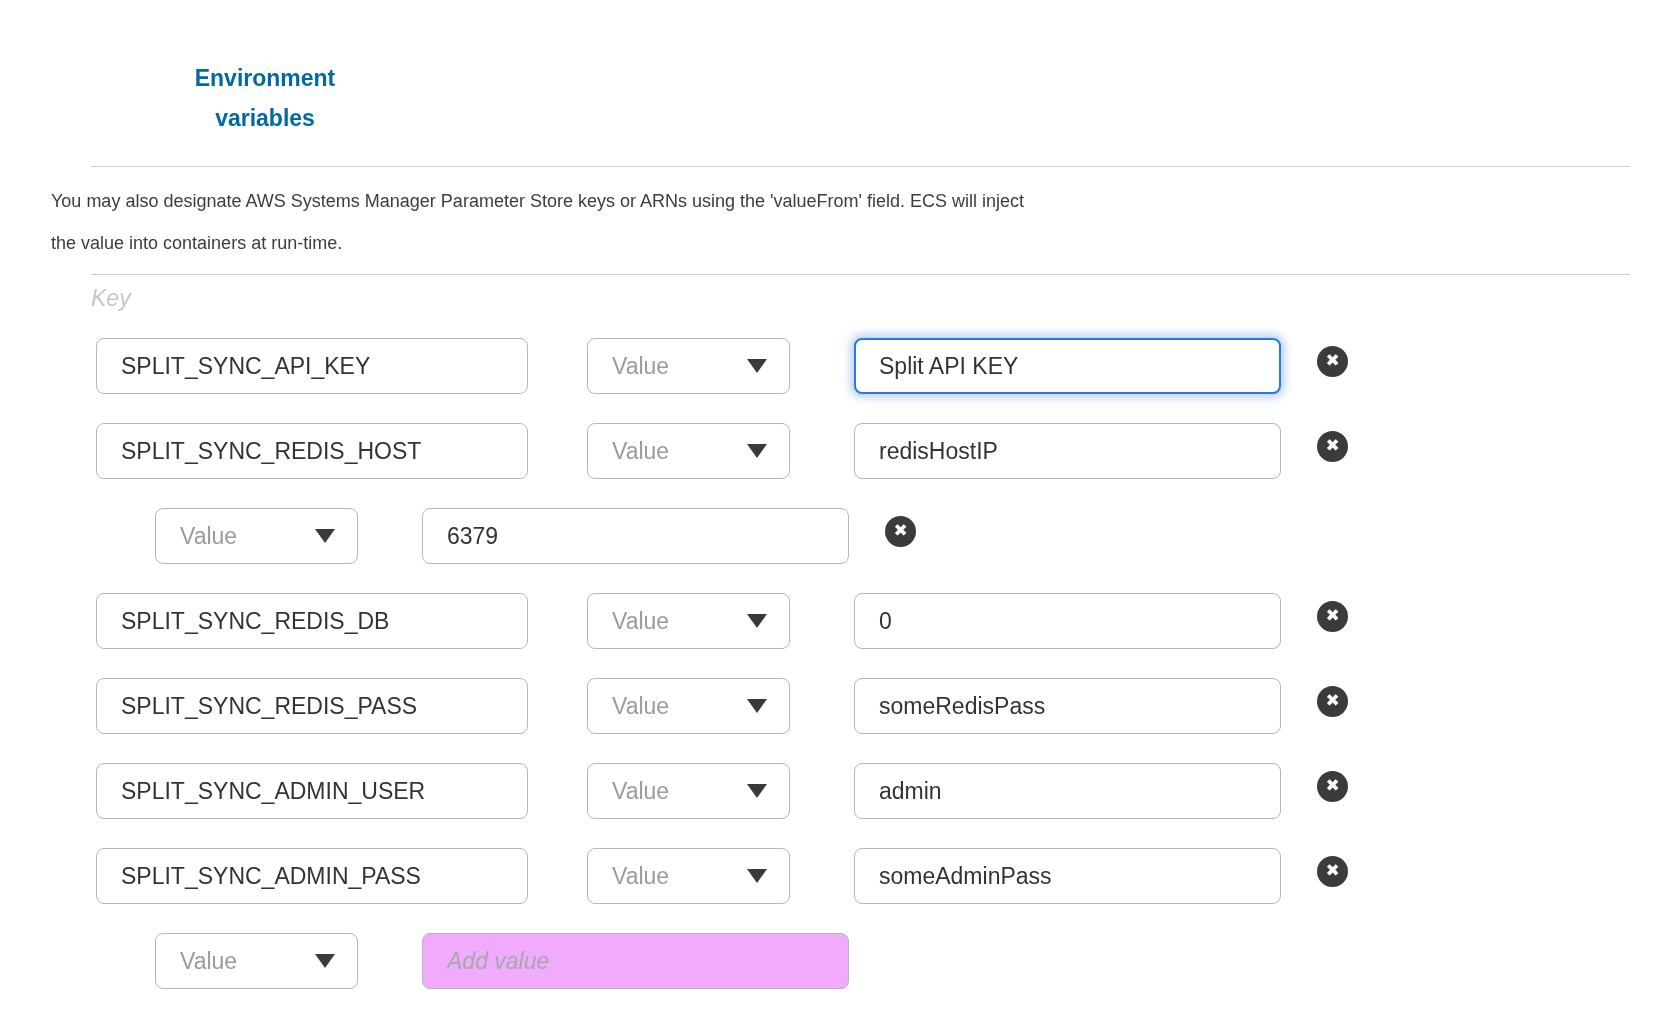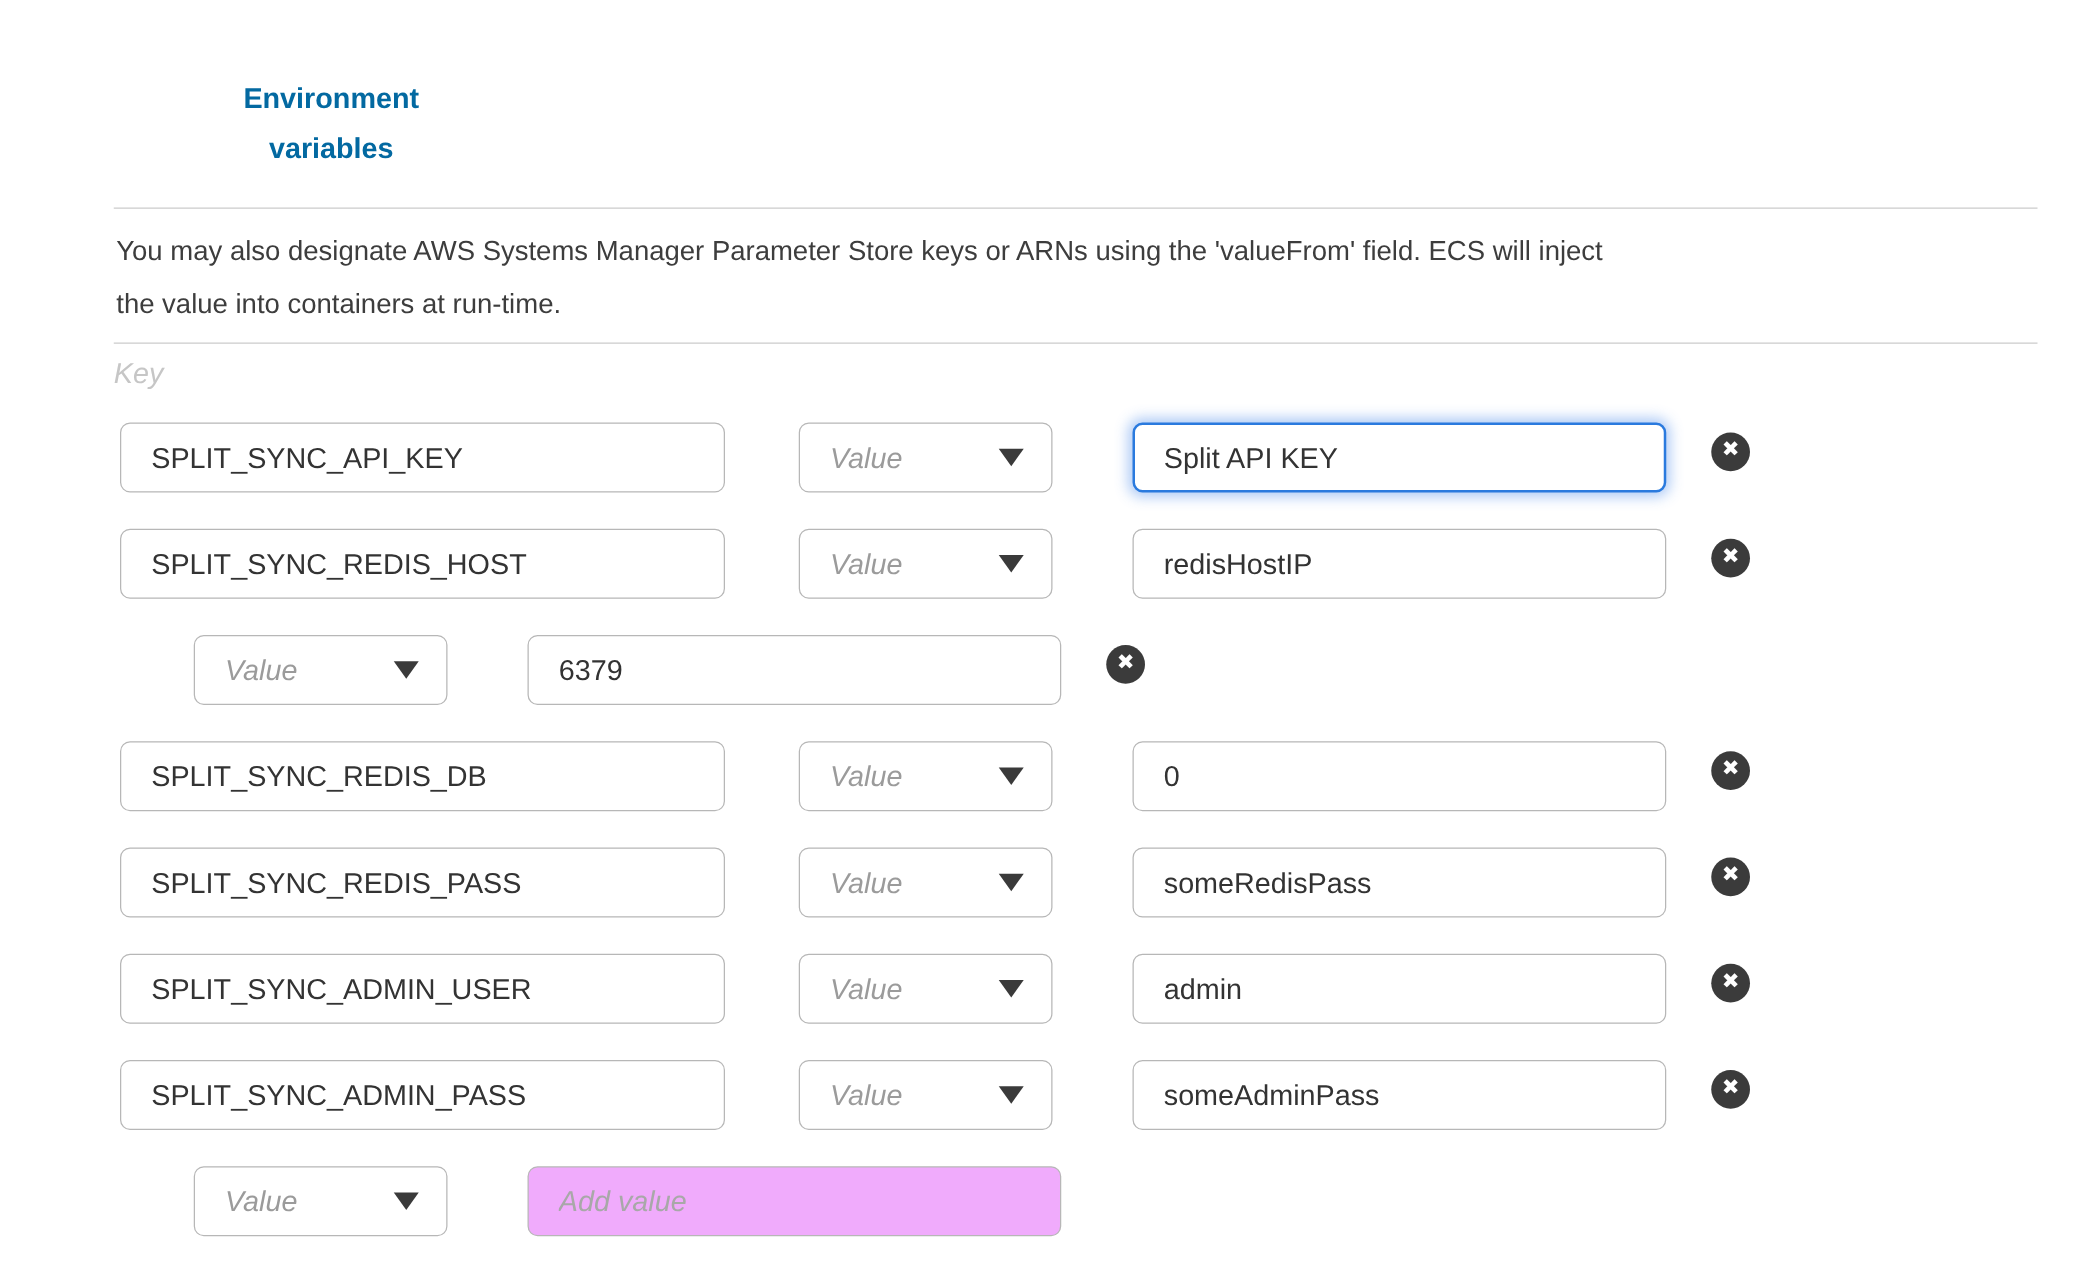--- a/index.html
+++ b/index.html
@@ -23,23 +23,23 @@
   .divider {
     border: none;
     height: 1px;
     background: #cccccc;
     margin-left: 91px;
     width: 1539px;
   }
   .divider-1 { margin-top: 28px; }
   .divider-2 { margin-top: 10px; }
   .section-description {
-    margin: 13px 0 0 93px;
+    margin: 13px 0 0 51px;
     width: 1440px;
-    font-size: 22px;
+    font-size: 18px;
     line-height: 42px;
     color: #3d3d3d;
     white-space: pre-line;
   }
   .key-column-header {
     margin: 10px 0 0 91px;
     font-size: 23px;
     font-style: italic;
     color: #c6c6c6;
     height: 30px;
@@ -55,21 +55,21 @@
     height: 56px;
     border: 1px solid #b7b7b7;
     border-radius: 8px;
     background: #fff;
     font-family: "Liberation Sans", sans-serif;
     font-size: 23px;
     color: #333;
     padding: 0 18px 0 24px;
     outline: none;
   }
-  .key-input { width: 484px; }
+  .key-input { width: 432px; }
   .value-input { width: 427px; margin-left: 64px; }
   .value-input.focused {
     border: 2px solid #2a7ade;
     box-shadow: 0 0 10px 3px rgba(78, 140, 235, 0.45);
     padding-left: 23px;
   }
   .value-input.add-value { background: #f0abfc; }
   .txt-input::placeholder {
     color: #a8a8a8;
     font-style: italic;
@@ -83,21 +83,20 @@
     border-radius: 8px;
     background: #fff;
     display: flex;
     align-items: center;
     justify-content: space-between;
     padding: 0 22px 0 24px;
     cursor: pointer;
   }
   .type-select .selected-label {
     font-size: 23px;
-    font-style: italic;
     color: #9b9b9b;
   }
   .chevron-down {
     width: 0; height: 0;
     border-left: 10px solid transparent;
     border-right: 10px solid transparent;
     border-top: 14px solid #3a3a3a;
   }
   .remove-btn {
     width: 31px; height: 31px;

